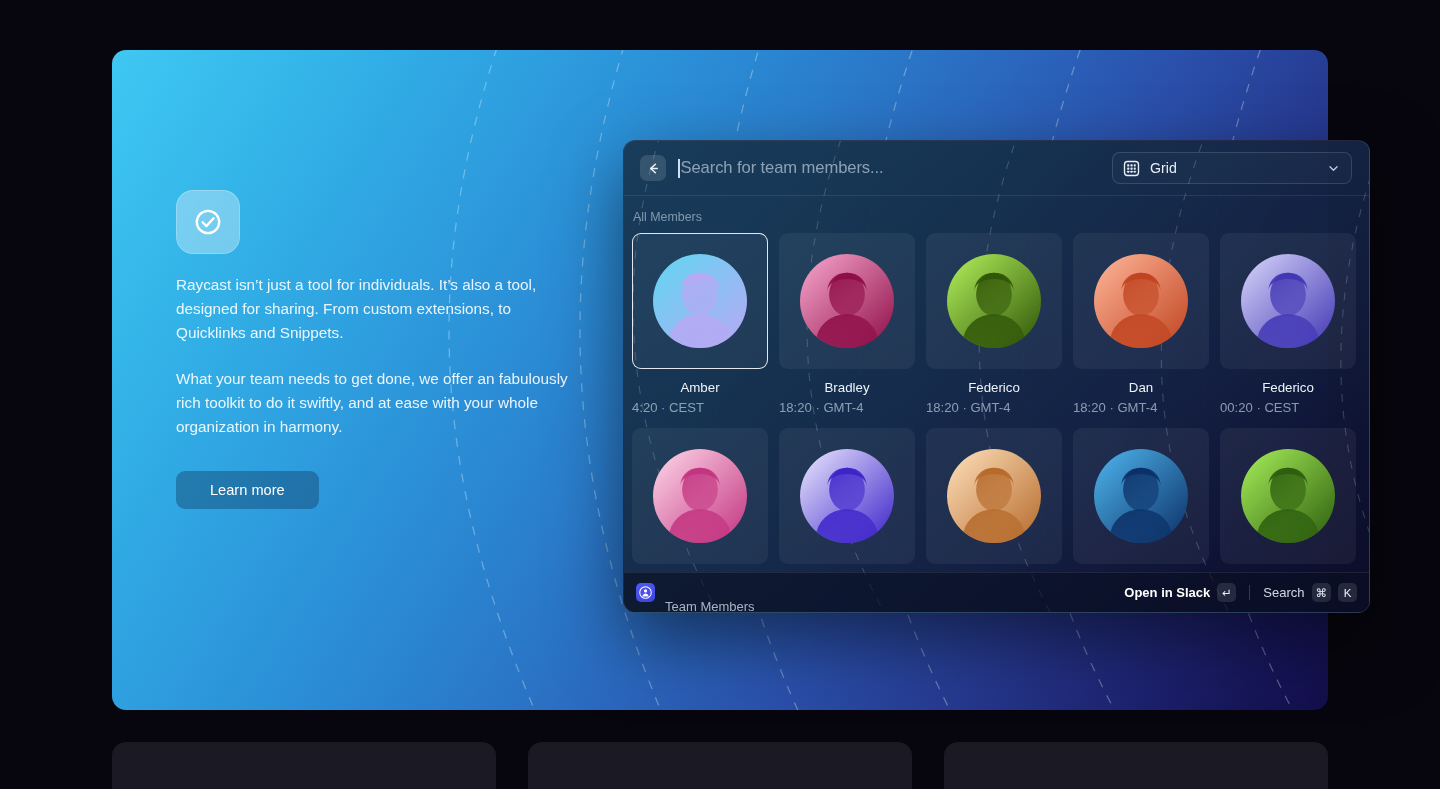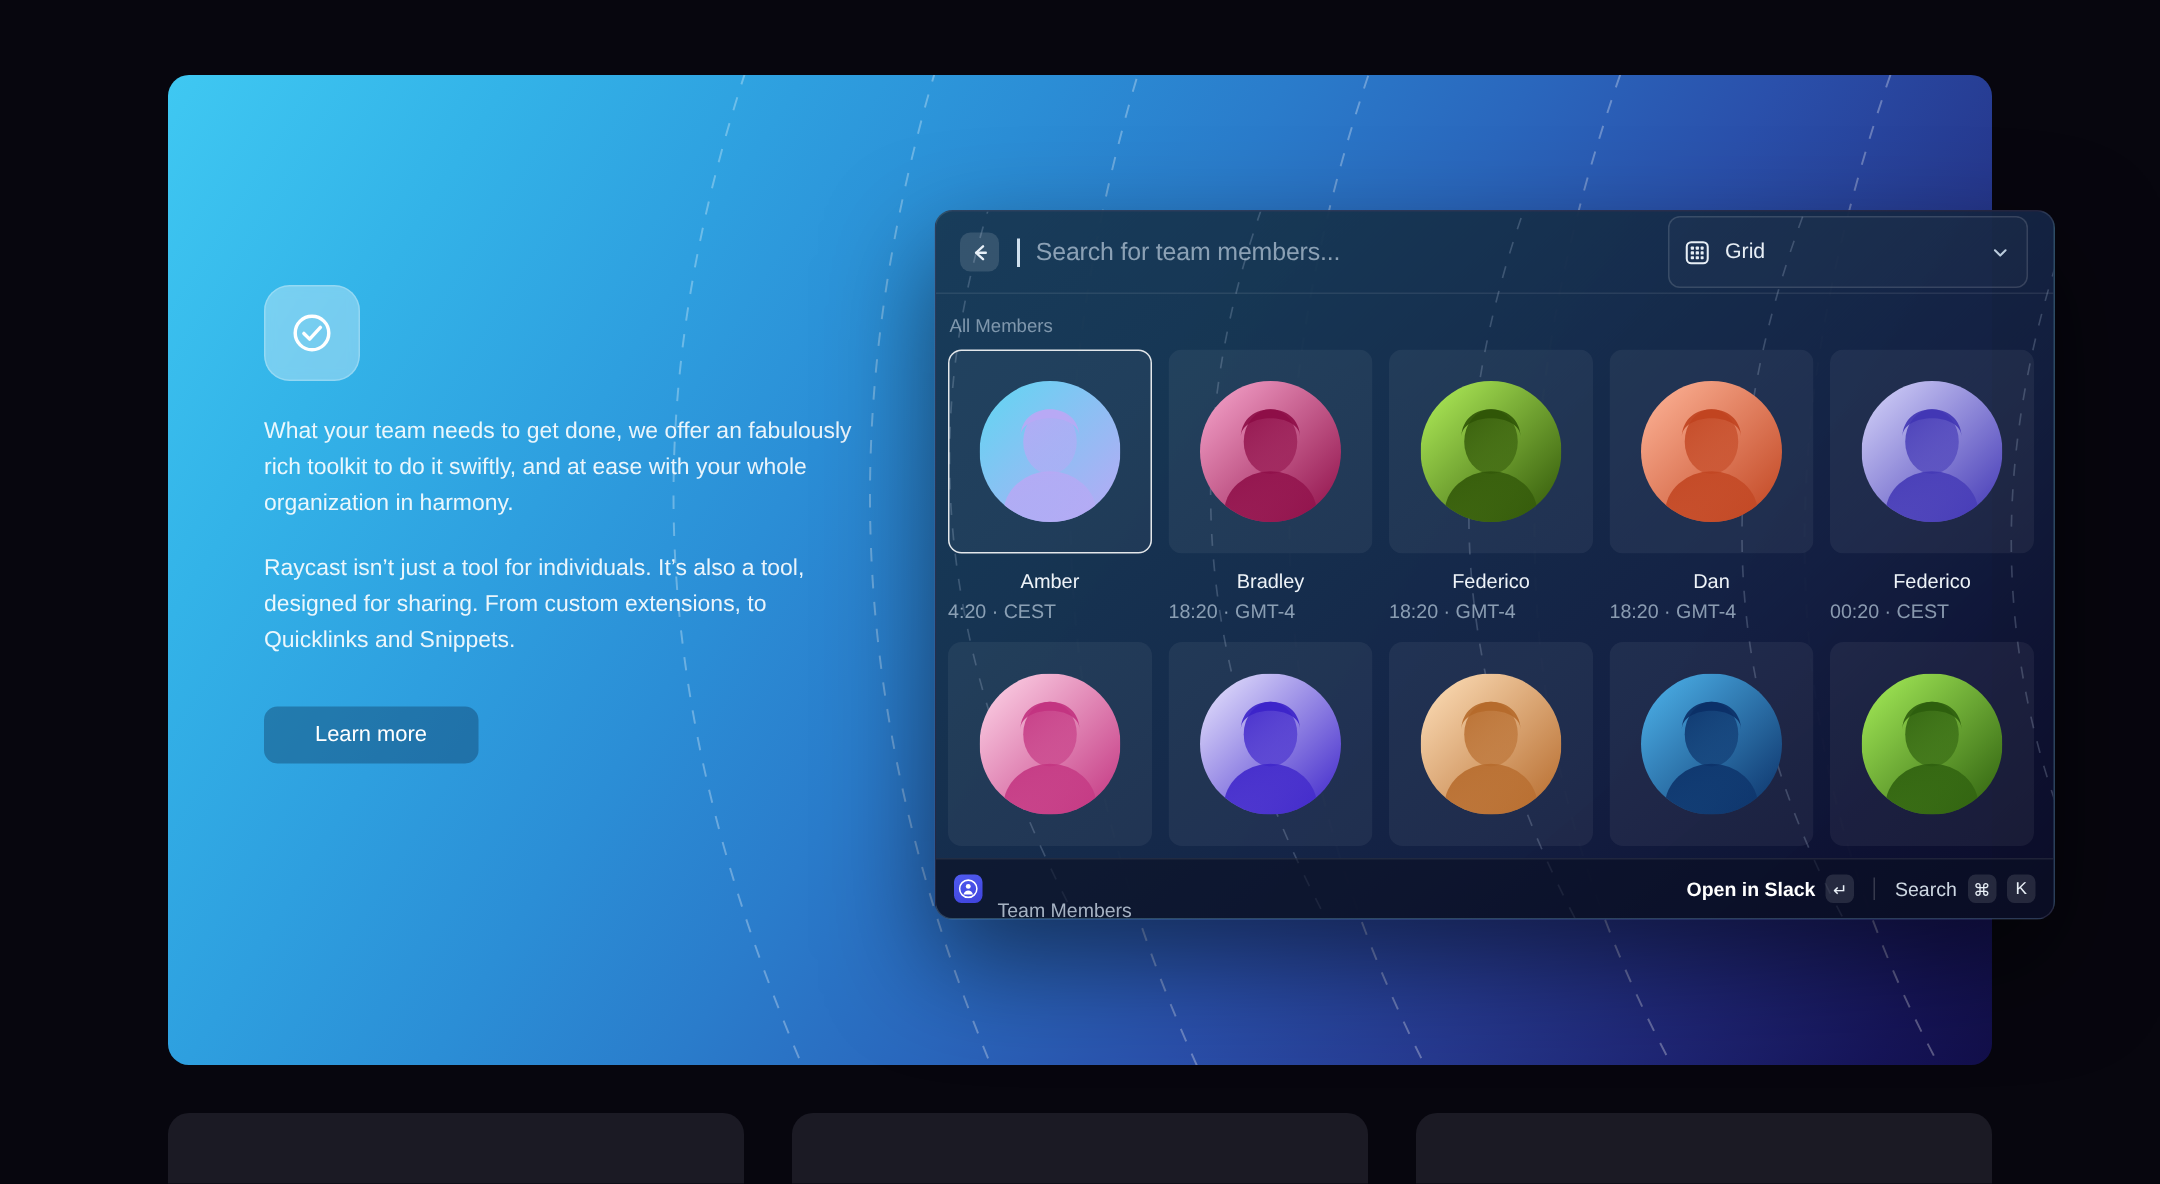--- a/index.html
+++ b/index.html
@@ -138,38 +138,37 @@
     border: none;
   }
 
   .search-wrap {
     flex: 1;
     display: flex;
     align-items: center;
     margin-left: 12px;
     position: relative;
     height: 30px;
-    gap: 10px;
   }
   .caret {
     width: 1.5px; height: 19px;
     background: #cfe0ee;
     flex: 0 0 1.5px;
   }
   .search-ph {
     font-size: 16.6px;
     color: rgba(200,216,230,0.66);
     margin-left: 1px;
     letter-spacing: -0.1px;
   }
 
   .grid-select {
     flex: 0 0 auto;
     width: 240px;
-    height: 48px;
+    height: 32px;
     border-radius: 8px;
     border: 1px solid rgba(255,255,255,0.135);
     display: flex;
     align-items: center;
     padding: 0 11px 0 10px;
     cursor: pointer;
     background: rgba(255,255,255,0.025);
   }
   .grid-select .gs-label {
     font-size: 14.2px;
@@ -318,23 +317,23 @@
     <div class="hero-inner">
 
       <div class="hero-icon">
         <svg width="32" height="32" viewBox="0 0 32 32" fill="none">
           <circle cx="16" cy="16" r="11.2" stroke="#ffffff" stroke-width="2.3"></circle>
           <path d="M10.6 16.3 L14.4 20.1 L21.6 12.3" stroke="#ffffff" stroke-width="2.3" stroke-linecap="round" stroke-linejoin="round"></path>
         </svg>
       </div>
 
 
+      <div class="hero-p">Raycast isn’t just a tool for individuals. It’s also a tool, designed for sharing. From custom extensions, to Quicklinks and Snippets.</div>
+
       <div class="hero-p second">What your team needs to get done, we offer an fabulously rich toolkit to do it swiftly, and at ease with your whole organization in harmony.</div>
-
-      <div class="hero-p">Raycast isn’t just a tool for individuals. It’s also a tool, designed for sharing. From custom extensions, to Quicklinks and Snippets.</div>
 
       <button class="learn-more">Learn more</button>
     </div>
   </div>
 
   <div class="palette">
 
     <svg class="palette-arcs" viewBox="0 0 747 473" preserveAspectRatio="none">
       <g fill="none" stroke="#c8d8ef" stroke-width="1.1" stroke-dasharray="8 9">
         <path d="M60,-70 C-20,120 -10,300 120,520"></path>

